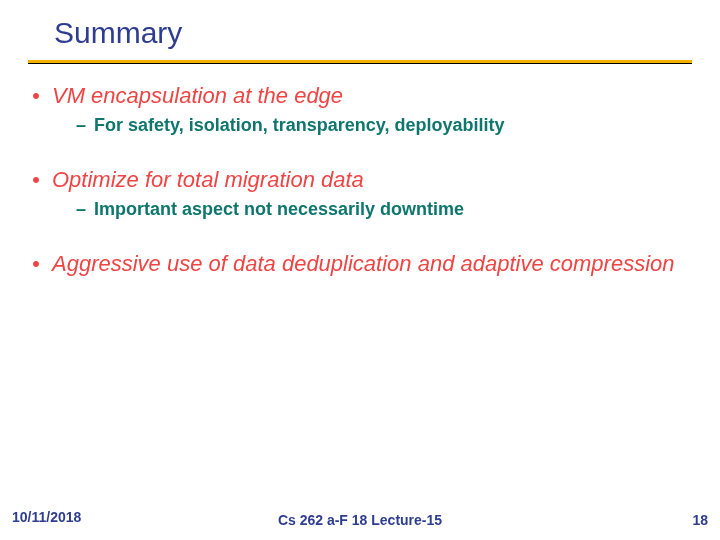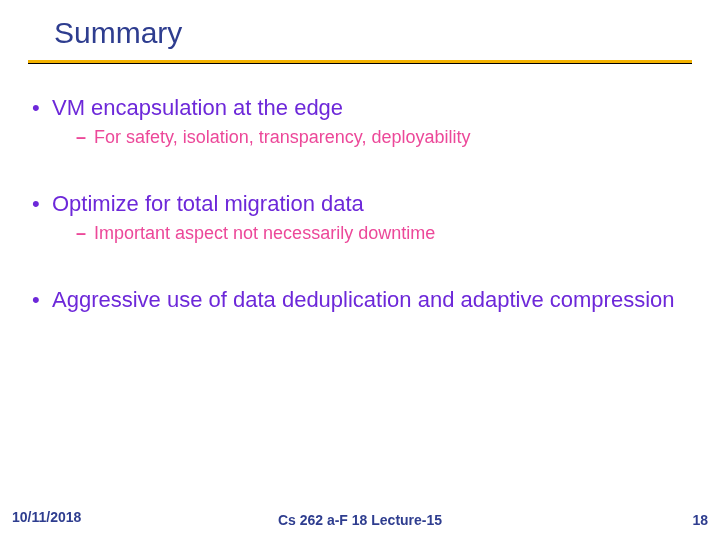--- a/index.html
+++ b/index.html
@@ -34,38 +34,39 @@
     border-bottom: 1px solid #000;
   }
   .content {
     position: absolute;
     top: 78px;
     left: 30px;
     right: 30px;
   }
   .l1 {
     font-size: 22px;
-    color: #6d28d9;
-    margin-top: 16px;
+    color: #ef4444;
+    margin-top: 4px;
     margin-bottom: 4px;
     padding-left: 22px;
     position: relative;
     line-height: 1.25;
+    font-style: italic;
   }
   .l1::before {
     content: "•";
     position: absolute;
     left: 2px;
     top: 0;
     font-size: 22px;
   }
   .l2 {
     font-size: 18px;
-    font-weight: normal;
-    color: #ec4899;
+    font-weight: bold;
+    color: #0f766e;
     margin-top: 2px;
     margin-bottom: 2px;
     padding-left: 64px;
     position: relative;
     line-height: 1.25;
   }
   .l2::before {
     content: "–";
     position: absolute;
     left: 46px;

